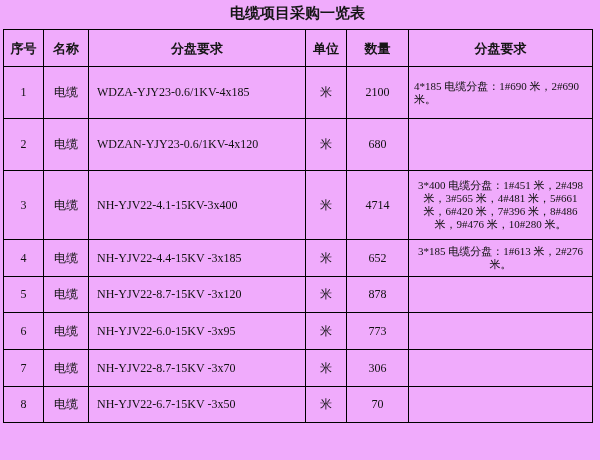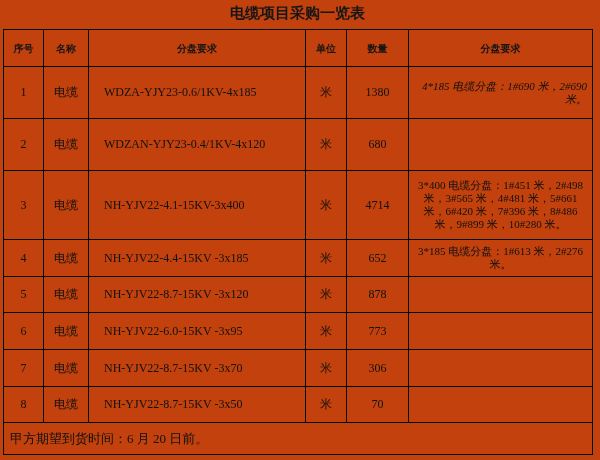--- a/index.html
+++ b/index.html
@@ -8,21 +8,21 @@
     background: #ffffff;
     width: 600px;
     height: 460px;
     font-family: "Liberation Serif", "DejaVu Serif", serif;
     color: #111111;
   }
   .page {
     position: relative;
     width: 600px;
     height: 460px;
-    background: #c2410c;
+    background: #f0abfc;
     overflow: hidden;
   }
   .doc-title {
     position: absolute;
     top: 4px;
     left: 3px;
     width: 589px;
     text-align: center;
     font-size: 15px;
     font-weight: 600;
@@ -41,42 +41,42 @@
     border: 1px solid #000000;
     padding: 1px 4px;
     vertical-align: middle;
     text-align: center;
     overflow: hidden;
     font-weight: normal;
     font-size: 12px;
     line-height: 15px;
   }
   .proc-table th {
-    font-size: 10px;
+    font-size: 13px;
     font-weight: 600;
     color: #161616;
   }
   tr.hdr    { height: 37px; }
   tr.rh-a   { height: 52px; }
   tr.rh-b   { height: 69px; }
   tr.rh-c   { height: 37px; }
   tr.rh-d   { height: 36px; }
   tr.ftr    { height: 32px; }
   td.spec {
     text-align: left;
-    padding-left: 15px;
+    padding-left: 8px;
     font-size: 12px;
   }
   td.remark {
     font-size: 11px;
     line-height: 13px;
     padding: 1px 5px;
     text-align: center;
   }
-  td.remark.align-left { text-align: right; font-style: italic; }
+  td.remark.align-left { text-align: left; }
   td.footer-cell {
     text-align: left;
     font-size: 13px;
     padding-left: 6px;
   }
 </style>
 </head>
 <body>
 
 <div class="page">
@@ -101,38 +101,38 @@
         <th>数量</th>
         <th>分盘要求</th>
       </tr>
     </thead>
     <tbody>
       <tr class="rh-a">
         <td>1</td>
         <td>电缆</td>
         <td class="spec">WDZA-YJY23-0.6/1KV-4x185</td>
         <td>米</td>
-        <td>1380</td>
+        <td>2100</td>
         <td class="remark align-left">4*185 电缆分盘：1#690 米，2#690 米。</td>
       </tr>
       <tr class="rh-a">
         <td>2</td>
         <td>电缆</td>
-        <td class="spec">WDZAN-YJY23-0.4/1KV-4x120</td>
+        <td class="spec">WDZAN-YJY23-0.6/1KV-4x120</td>
         <td>米</td>
         <td>680</td>
         <td class="remark"></td>
       </tr>
       <tr class="rh-b">
         <td>3</td>
         <td>电缆</td>
         <td class="spec">NH-YJV22-4.1-15KV-3x400</td>
         <td>米</td>
         <td>4714</td>
-        <td class="remark">3*400 电缆分盘：1#451 米，2#498 米，3#565 米，4#481 米，5#661 米，6#420 米，7#396 米，8#486 米，9#899 米，10#280 米。</td>
+        <td class="remark">3*400 电缆分盘：1#451 米，2#498 米，3#565 米，4#481 米，5#661 米，6#420 米，7#396 米，8#486 米，9#476 米，10#280 米。</td>
       </tr>
       <tr class="rh-c">
         <td>4</td>
         <td>电缆</td>
         <td class="spec">NH-YJV22-4.4-15KV -3x185</td>
         <td>米</td>
         <td>652</td>
         <td class="remark">3*185 电缆分盘：1#613 米，2#276 米。</td>
       </tr>
       <tr class="rh-d">
@@ -155,24 +155,21 @@
         <td>7</td>
         <td>电缆</td>
         <td class="spec">NH-YJV22-8.7-15KV -3x70</td>
         <td>米</td>
         <td>306</td>
         <td class="remark"></td>
       </tr>
       <tr class="rh-d">
         <td>8</td>
         <td>电缆</td>
-        <td class="spec">NH-YJV22-8.7-15KV -3x50</td>
+        <td class="spec">NH-YJV22-6.7-15KV -3x50</td>
         <td>米</td>
         <td>70</td>
         <td class="remark"></td>
-      </tr>
-      <tr class="ftr">
-        <td class="footer-cell" colspan="6">甲方期望到货时间：6 月 20 日前。</td>
       </tr>
     </tbody>
   </table>
 
 </div>
 
 </body></html>

